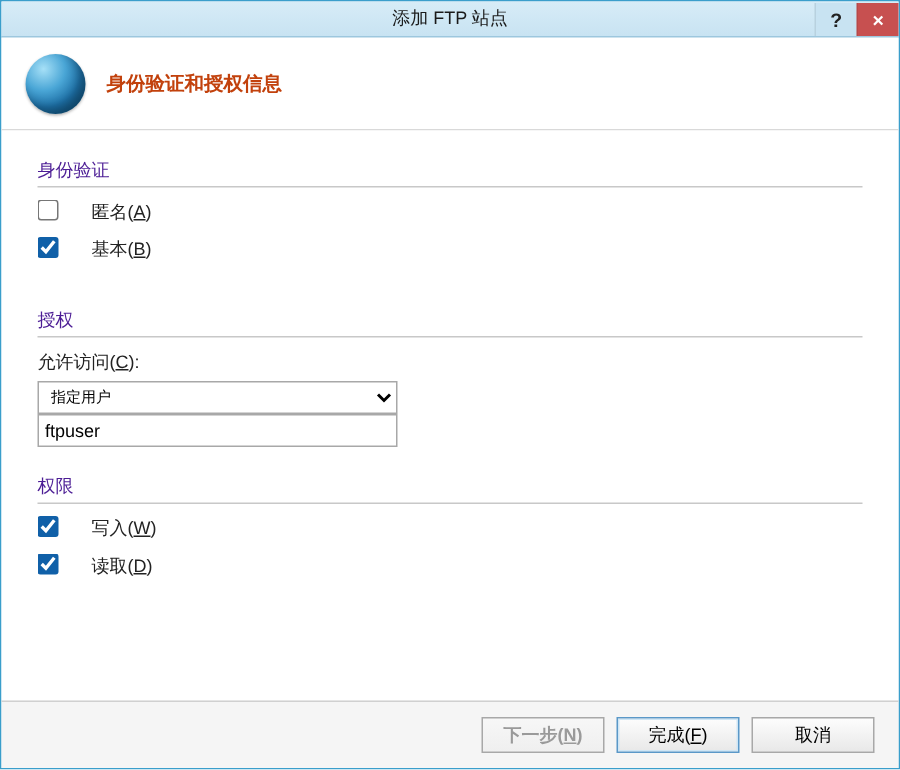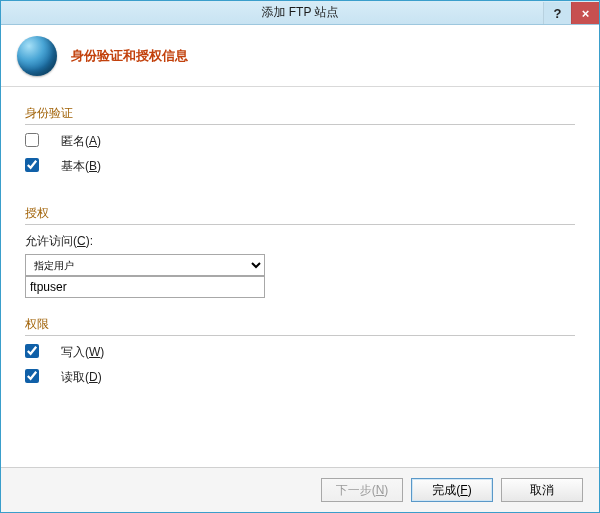--- a/index.html
+++ b/index.html
@@ -76,21 +76,21 @@
     font-size: 13px;
     color: #c2410c;
   }
   .content {
     flex: 1;
     padding: 18px 24px 6px 24px;
     background: #fff;
   }
   .section-title {
     font-size: 12px;
-    color: #a16207;
+    color: #4c1d95;
     margin-bottom: 2px;
   }
   .rule {
     border: none;
     border-top: 1px solid #c8c8c8;
     margin: 2px 0 8px 0;
   }
   .check-row {
     display: flex;
     align-items: flex-start;
@@ -150,20 +150,21 @@
   }
   .btn .ul { text-decoration: underline; }
   .btn.default {
     border: 1px solid #5a98c8;
     box-shadow: 0 0 0 1px #cfe6f5 inset;
   }
   .btn[disabled] {
     color: #9a9a9a;
     background: linear-gradient(#f7f7f7, #efefef);
     cursor: default;
+    font-weight: bold;
   }
 </style>
 </head>
 <body>
 
 <div class="window">
 
   <div class="titlebar">
     <span class="titlebar-text">添加 FTP 站点</span>
     <div class="titlebar-controls">

